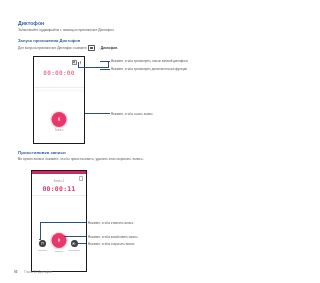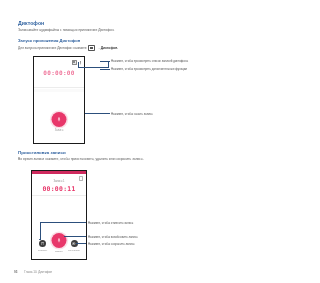--- a/index.html
+++ b/index.html
@@ -95,21 +95,21 @@
   .phone-1 {
     left: 33px;
     top: 56px;
     width: 52px;
     height: 88px;
   }
   .phone-2 {
     left: 31px;
     top: 170px;
     width: 56px;
-    height: 90px;
+    height: 102px;
   }
 
   
   .p1-statusicons {
     position: absolute;
     right: 3px;
     top: 2.5px;
     display: flex;
     gap: 3px;
     align-items: center;

